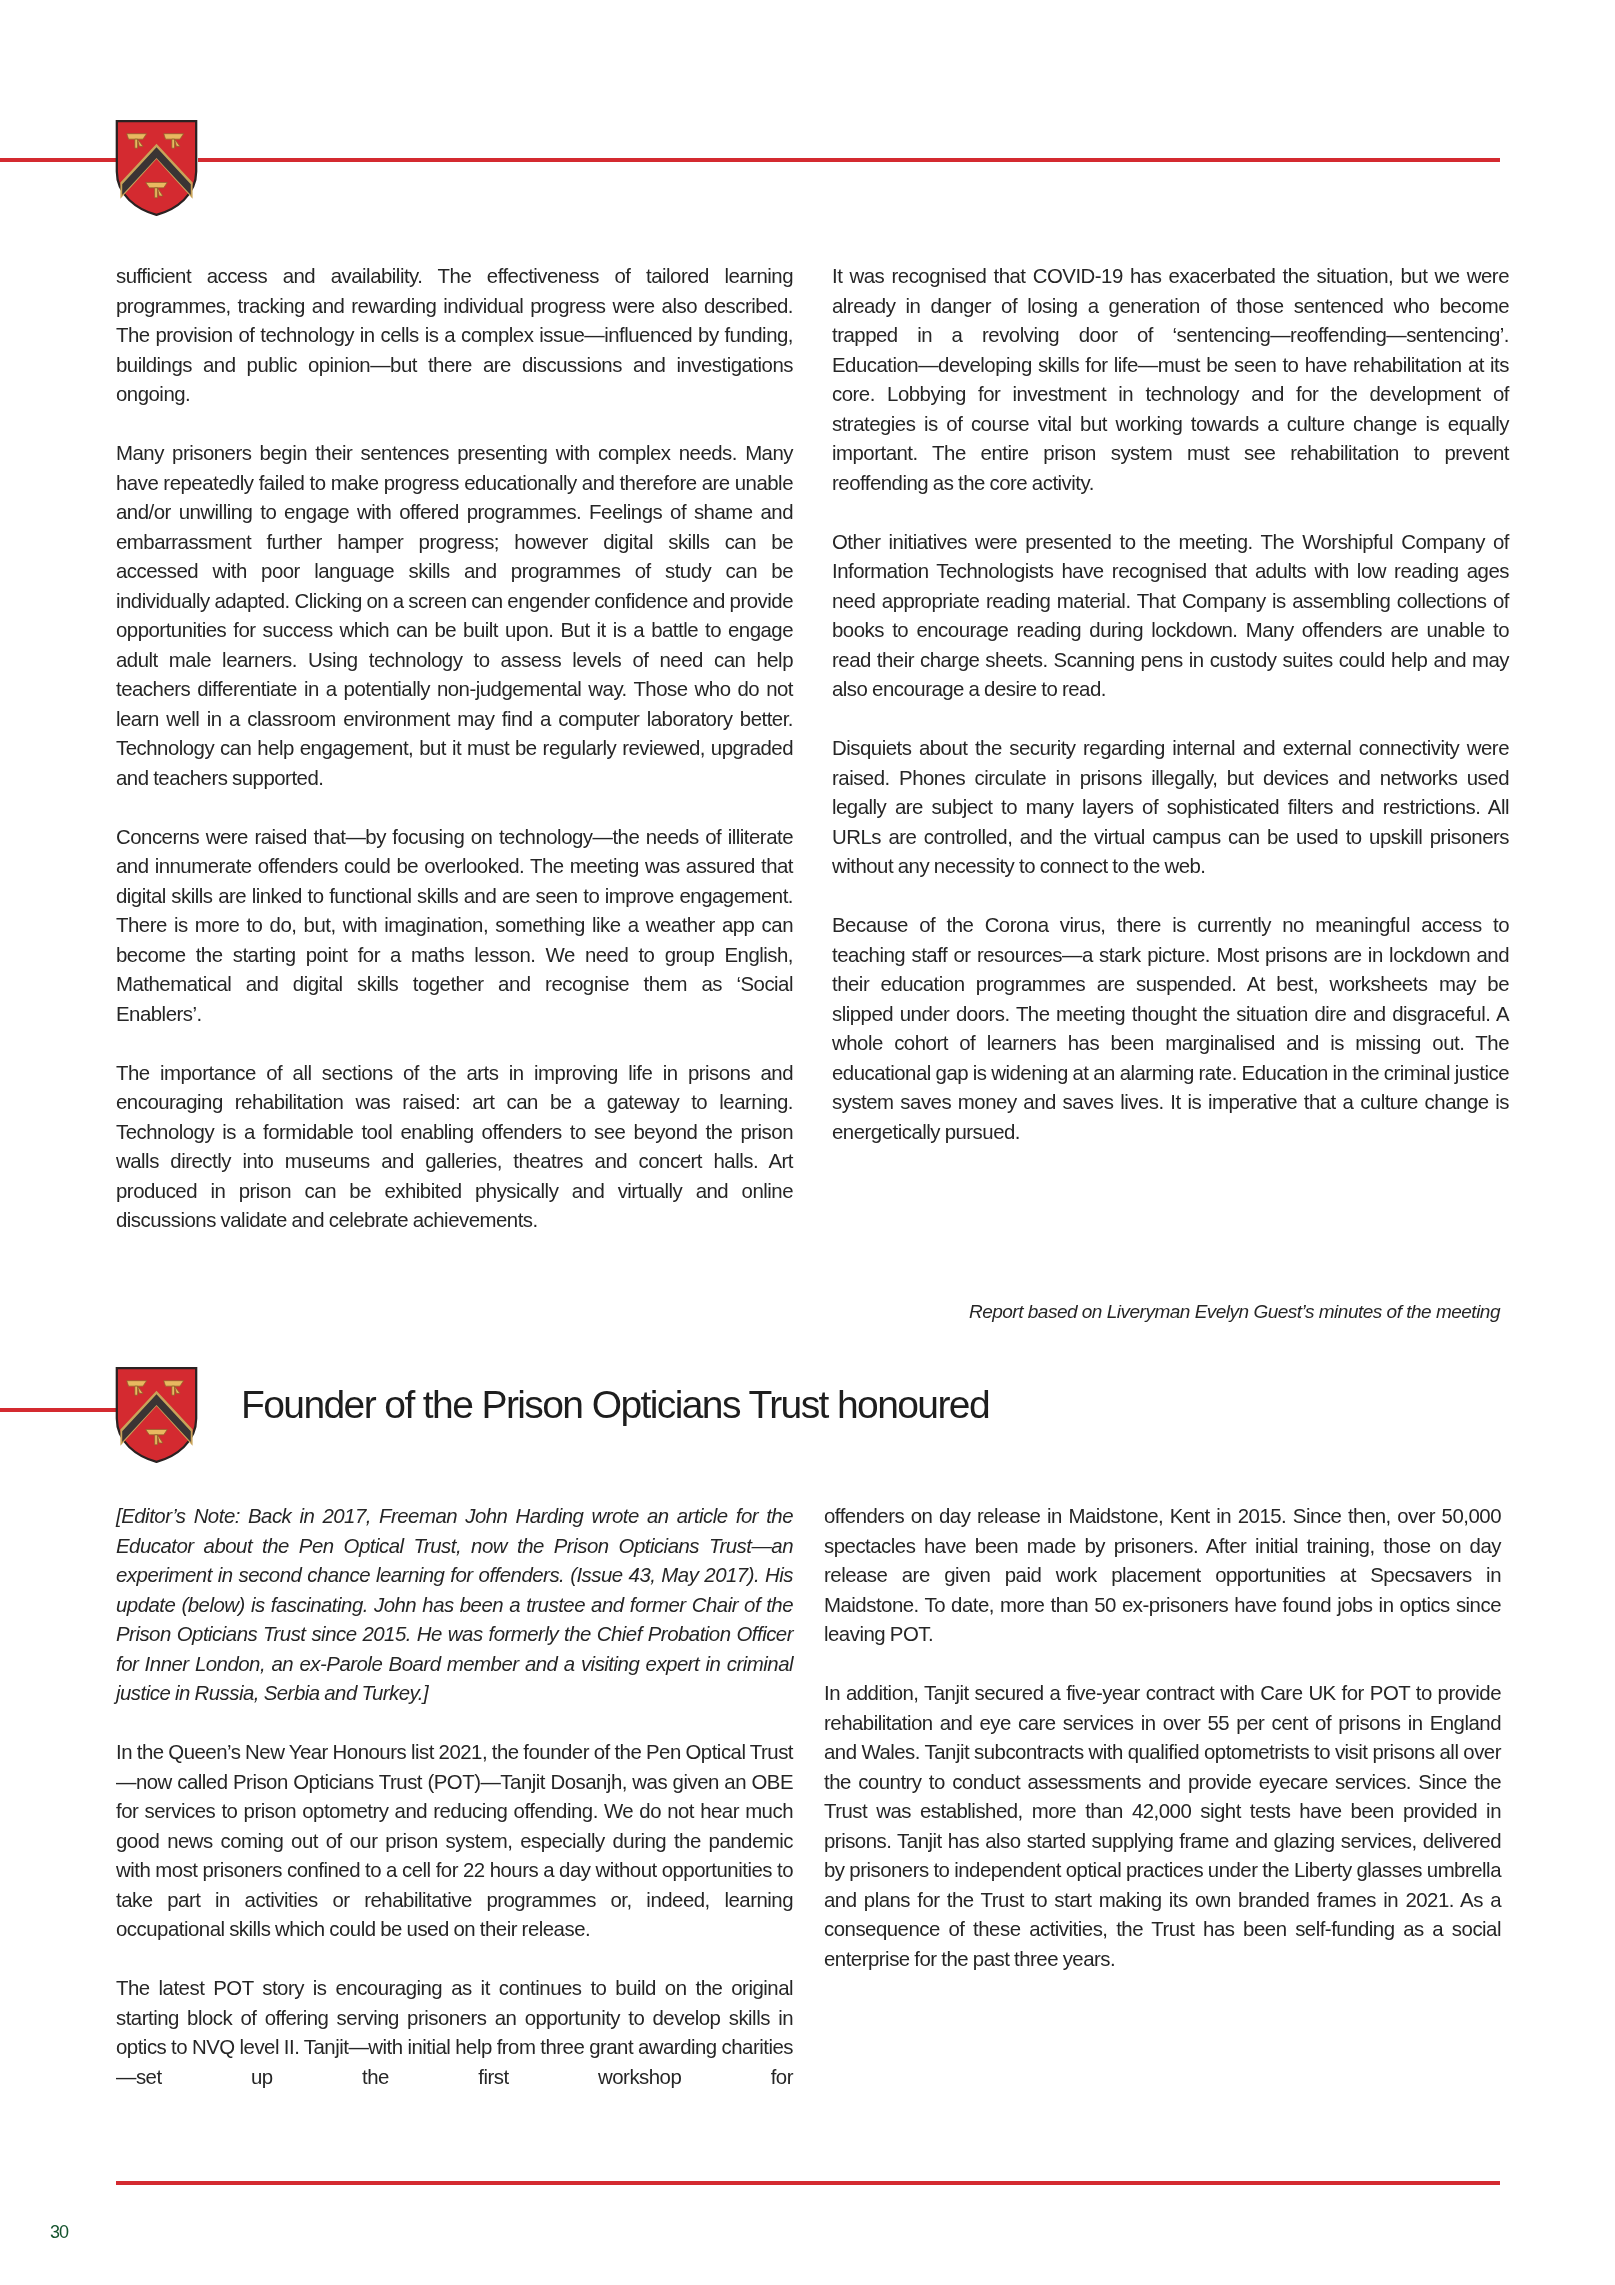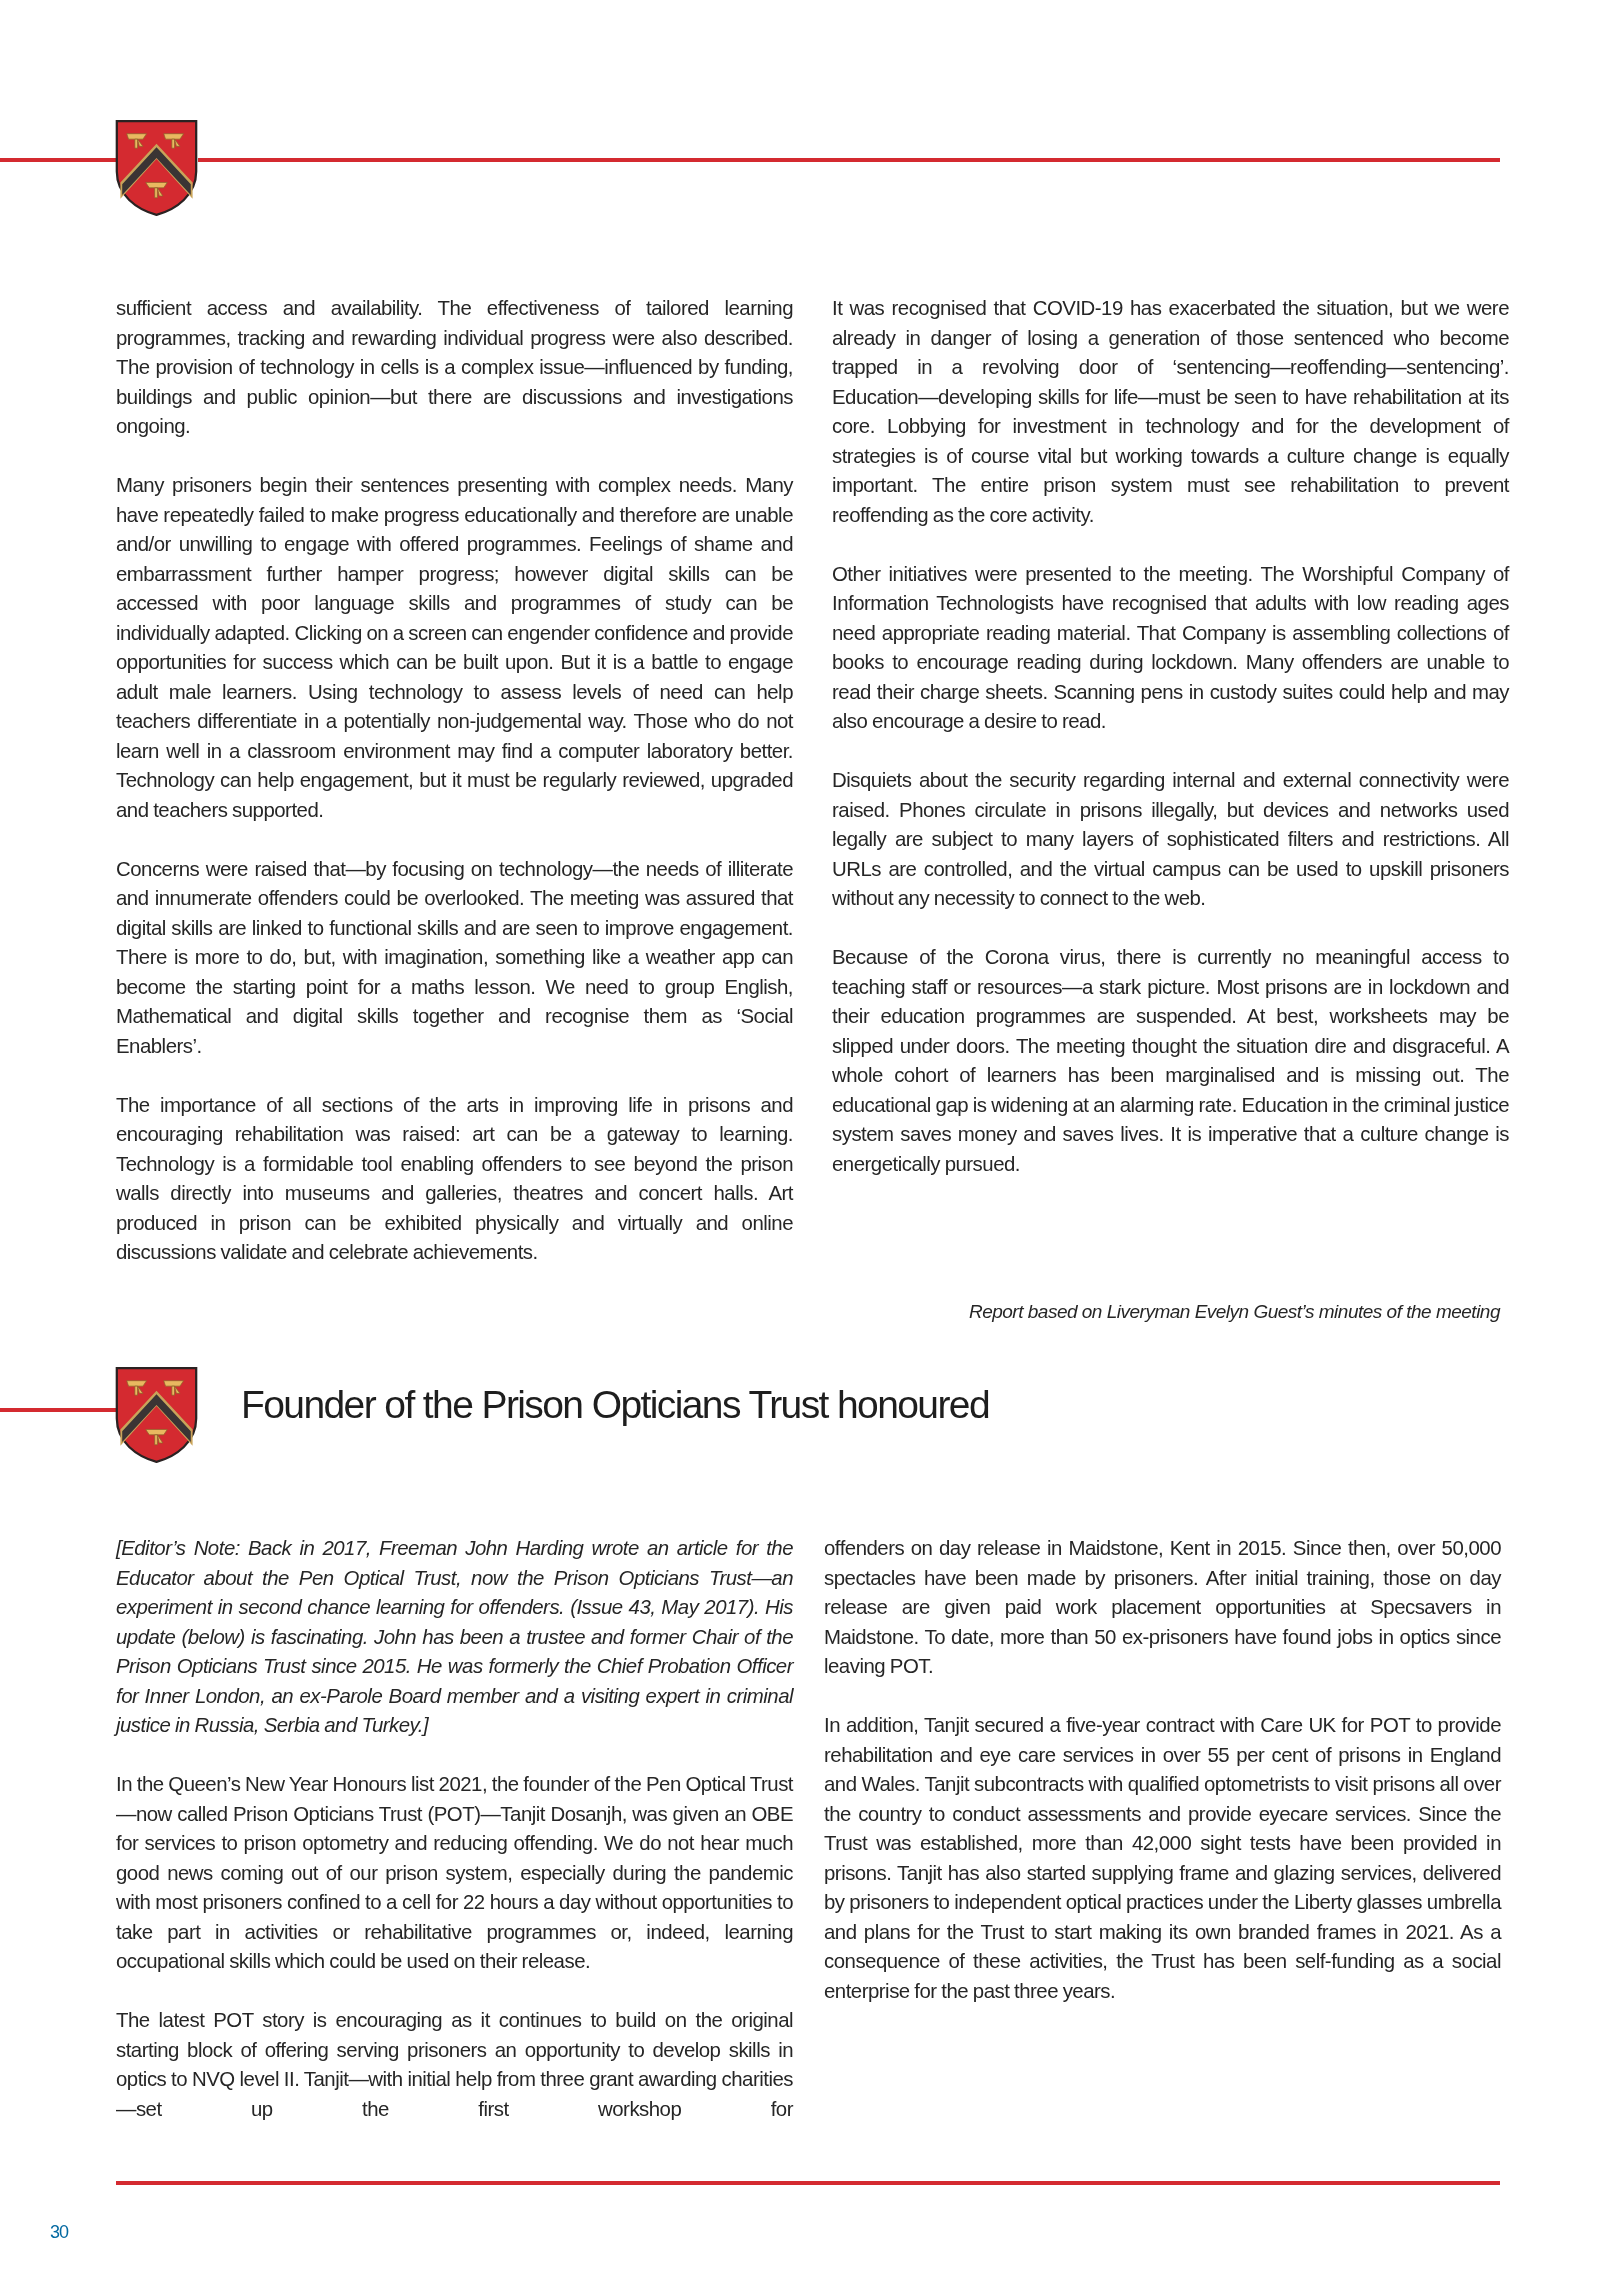--- a/index.html
+++ b/index.html
@@ -26,21 +26,20 @@
       height: 98px;
     }
     .col {
       position: absolute;
       width: 677px;
       font-size: 20.4px;
       line-height: 29.5px;
       text-align: justify;
       letter-spacing: -0.5px;
       word-spacing: -0.5px;
-      margin-top: 32px;
     }
     .col p {
       margin: 0 0 29.5px 0;
     }
     .col p:last-child {
       margin-bottom: 0;
     }
     .italic {
       font-style: italic;
     }
@@ -63,21 +62,21 @@
       color: #1e1e1e;
       margin: 0;
       line-height: 60px;
       white-space: nowrap;
     }
     .page-number {
       position: absolute;
       left: 50px;
       top: 2222px;
       font-size: 18px;
-      color: #0369a1;
+      color: #14532d;
       letter-spacing: -0.9px;
     }
   </style>
 </head>
 <body>
 
 <div class="rule" style="left:0; top:158px; width:116px;"></div>
 <div class="rule" style="left:198px; top:158px; width:1302px;"></div>
 <svg class="shield" style="left:115px; top:119px;" viewBox="0 0 92 108" xmlns="http://www.w3.org/2000/svg">
   <path d="M2 2 H90 V58 C90 84 68 100 46 106 C24 100 2 84 2 58 Z" fill="#d42a30" stroke="#2a2222" stroke-width="2.5"></path>

